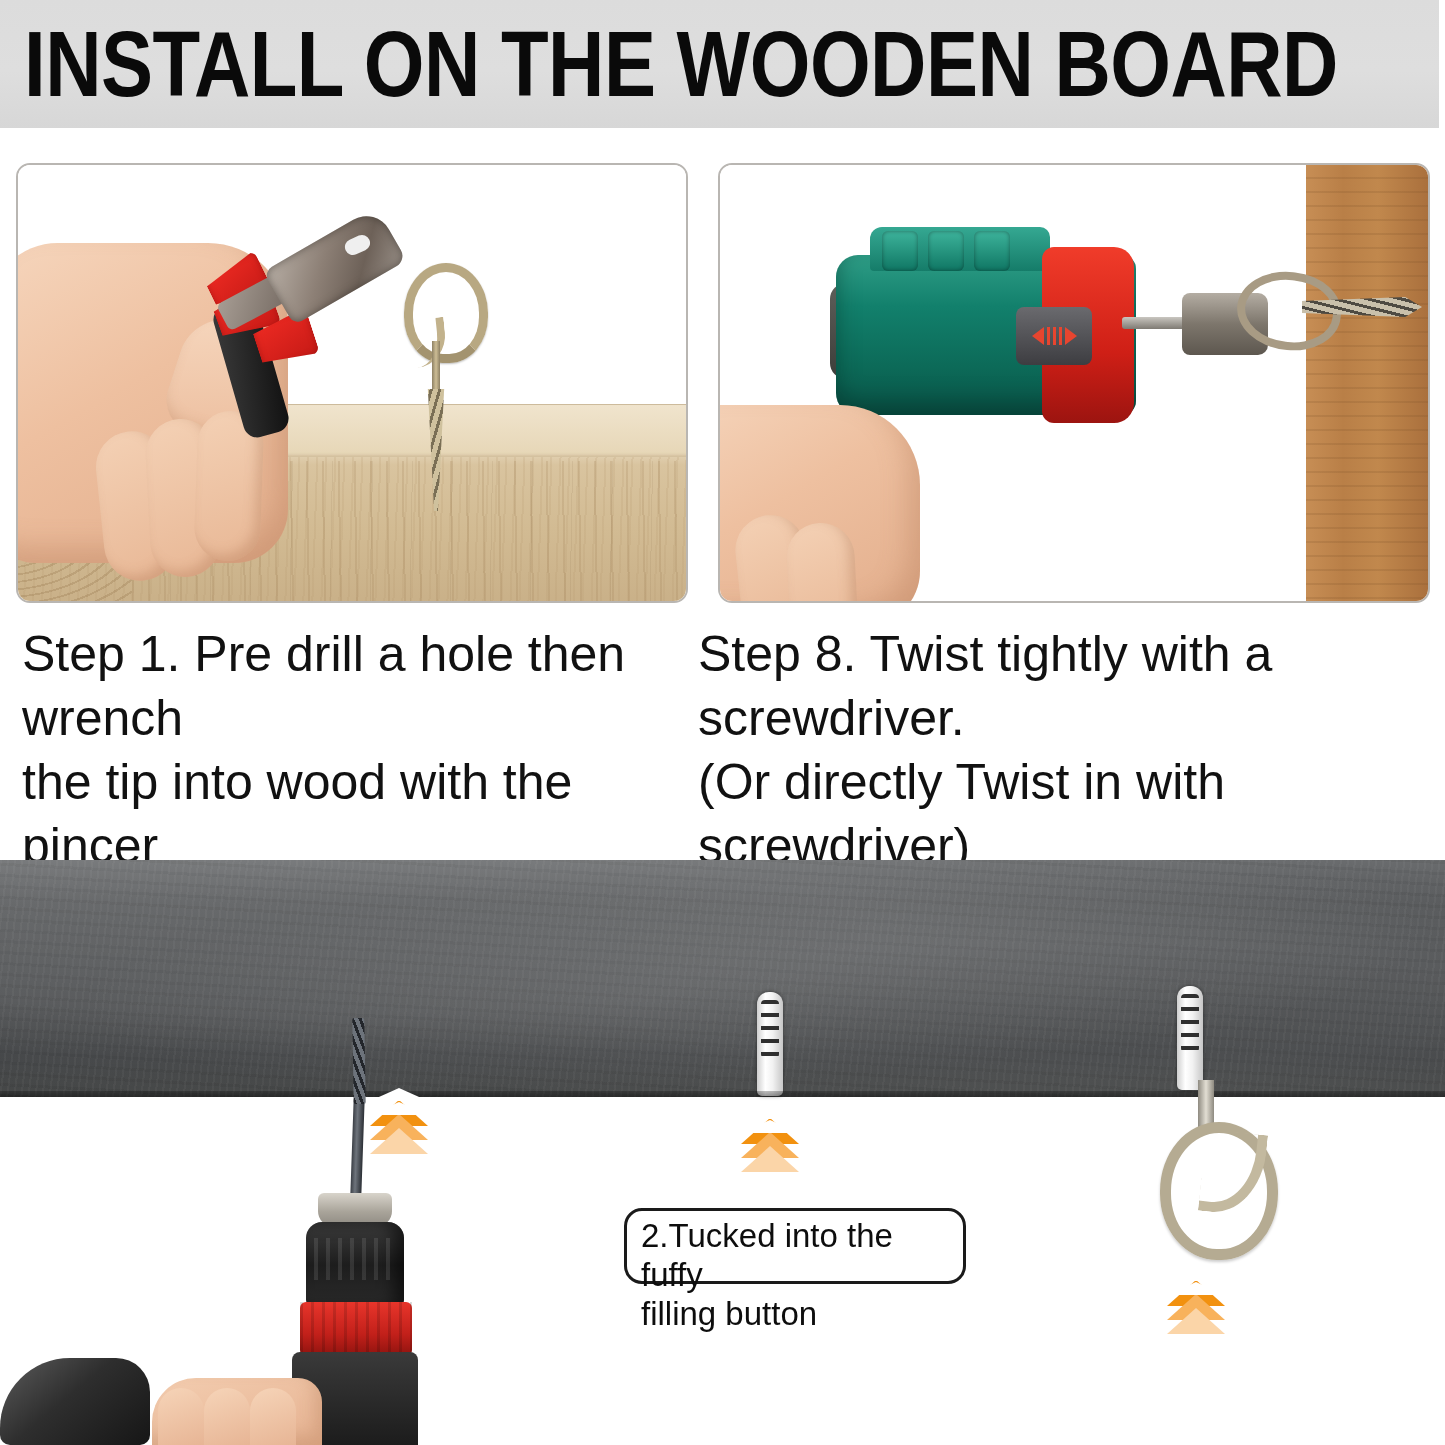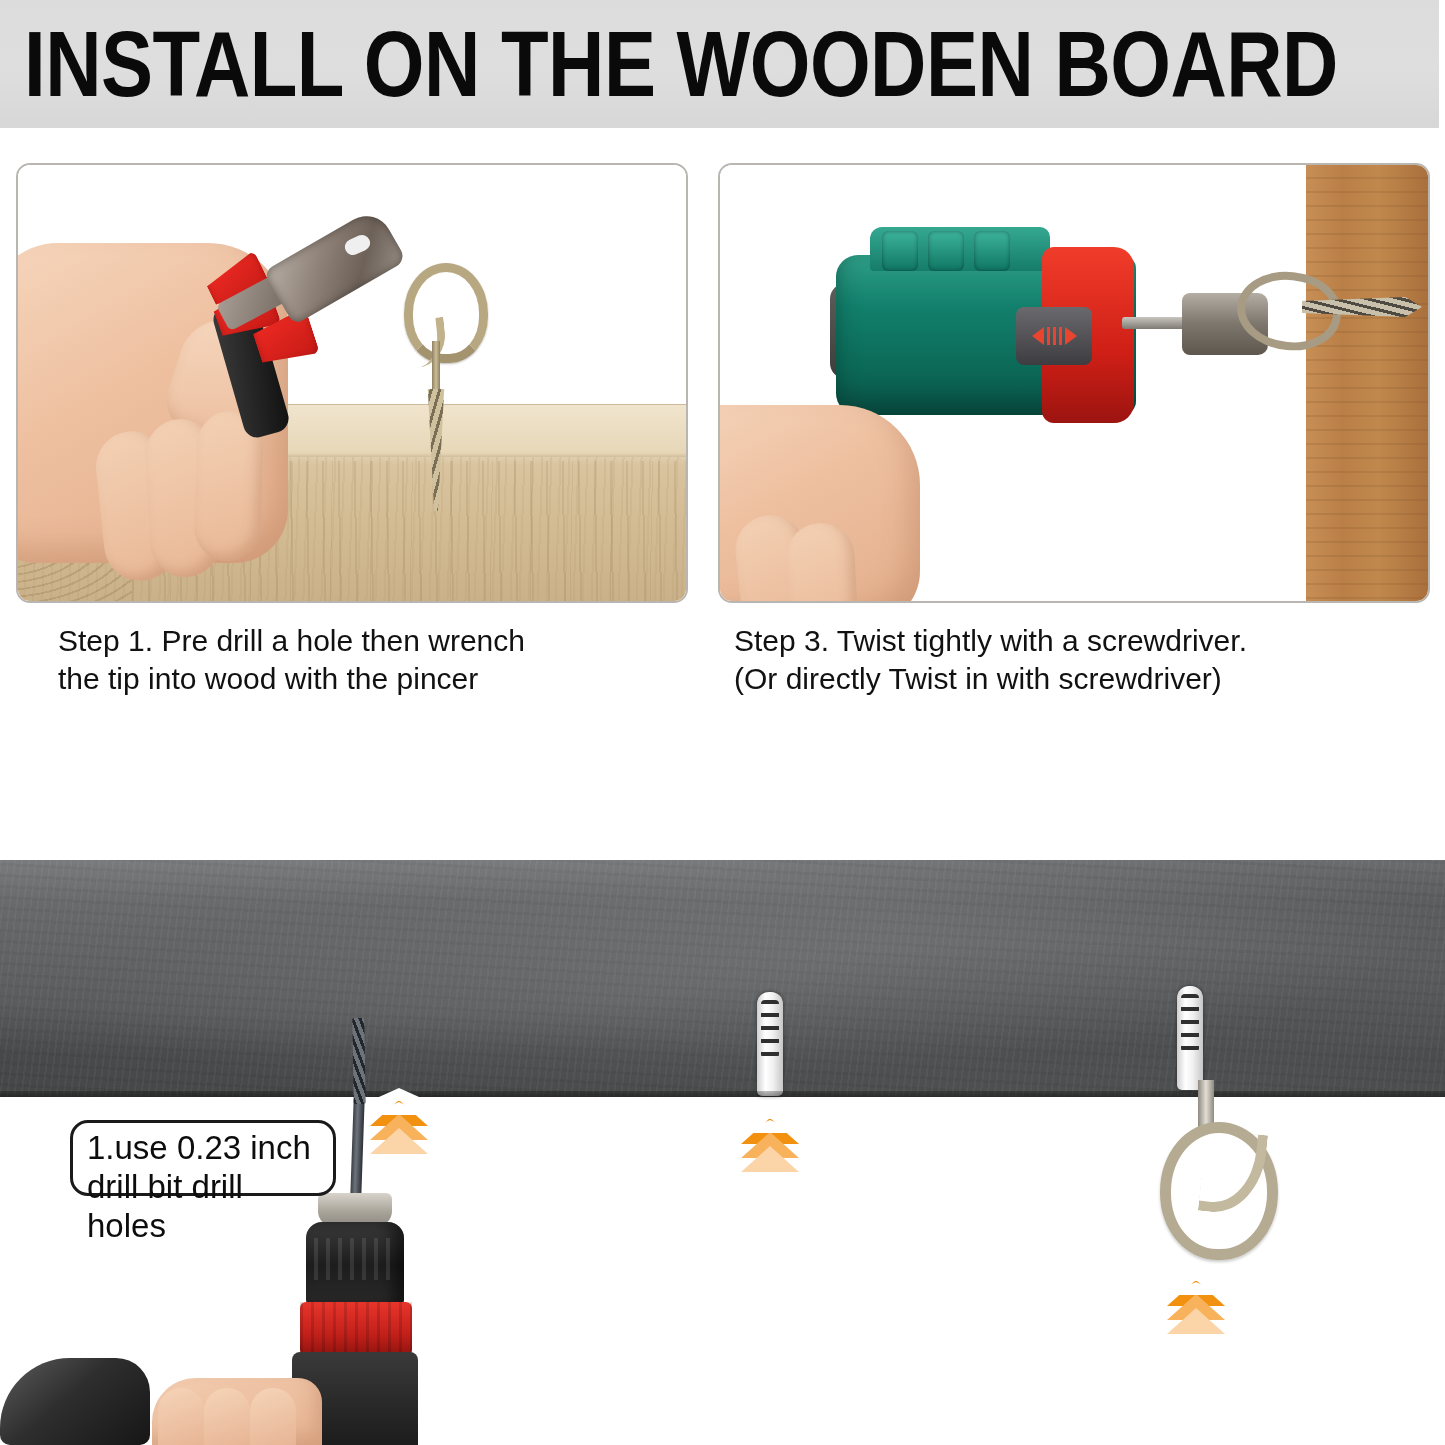--- a/index.html
+++ b/index.html
@@ -241,25 +241,24 @@
   }
   .hook2-thread {
     position:absolute; left: 62px; top: 46px; width: 120px; height: 20px;
     background: repeating-linear-gradient(14deg,#4e4a42 0 3px,#c9c0ab 3px 8px);
     clip-path: polygon(0 20%, 86% 0, 100% 50%, 86% 100%, 0 80%);
   }
 
   
   .caption {
     position: absolute;
-    font-size: 30px;
+    font-size: 50px;
     line-height: 1.28;
     color: #111;
     white-space: pre-line;
-    margin-left: 36px;
   }
   #caption-step1 { left: 22px;  top: 622px; width: 660px; }
   #caption-step2 { left: 698px; top: 622px; width: 740px; }
 
   
   #wall {
     position: absolute;
     left: 0; top: 860px;
     width: 1445px; height: 237px;
     background:
@@ -467,21 +466,21 @@
 
       <div class="hand1" style="left:-70px; top:240px; width:270px; height:220px;">
         <div class="finger f1" style="left:88px; top:110px; width:70px; height:120px;"></div>
         <div class="finger f2" style="left:138px; top:118px; width:68px; height:118px;"></div>
       </div>
     </div>
   </div>
 
   <div class="caption" id="caption-step1">Step 1. Pre drill a hole then wrench
 the tip into wood with the pincer</div>
-  <div class="caption" id="caption-step2">Step 3. Twist tightly with a screwdriver.
+  <div class="caption" id="caption-step2">Step 8. Twist tightly with a screwdriver.
 (Or directly Twist in with screwdriver)</div>
 
 
   <div id="wall">
 
     <div class="anchor" style="left:757px; top:132px;">
       <div class="anchor-ribs"></div>
     </div>
 
     <div class="anchor" style="left:1177px; top:126px;">
@@ -526,16 +525,16 @@
   <div class="drill2-collar"></div>
   <div class="drill2-red"></div>
   <div class="drill2-body"></div>
   <div class="drill2-batt"></div>
   <div class="hand2">
     <div class="knuckle k1"></div>
     <div class="knuckle k2"></div>
     <div class="knuckle k3"></div>
   </div>
 
-  <div class="callout" id="callout-1">1.use 0.23 inch
-drill bit drill holes</div>
+  <div class="callout" id="callout-2">2.Tucked into the fuffy
+filling button</div>
 
 </div>
 
 </body></html>

